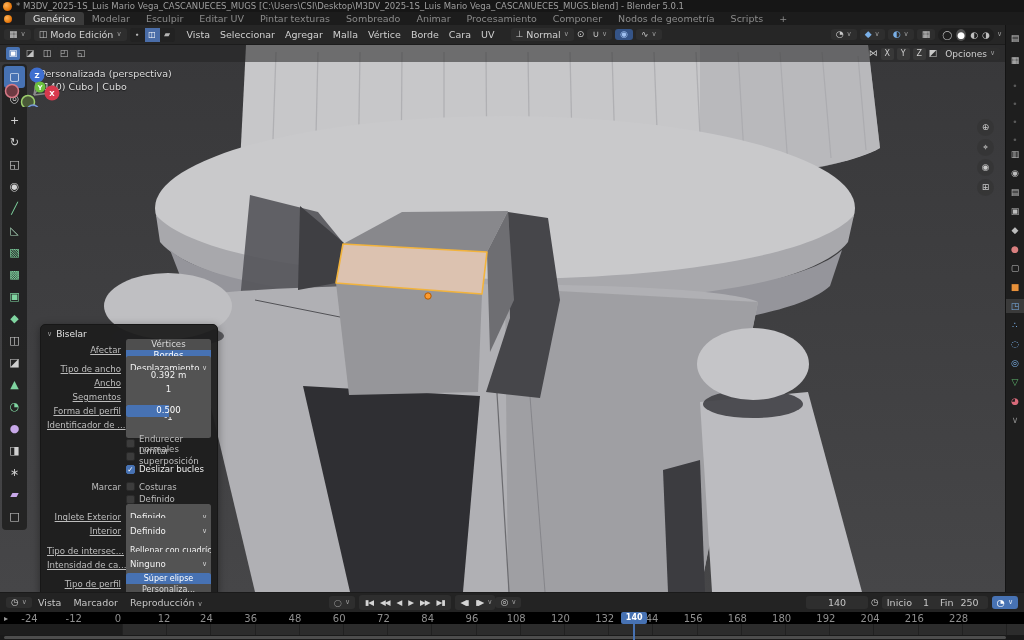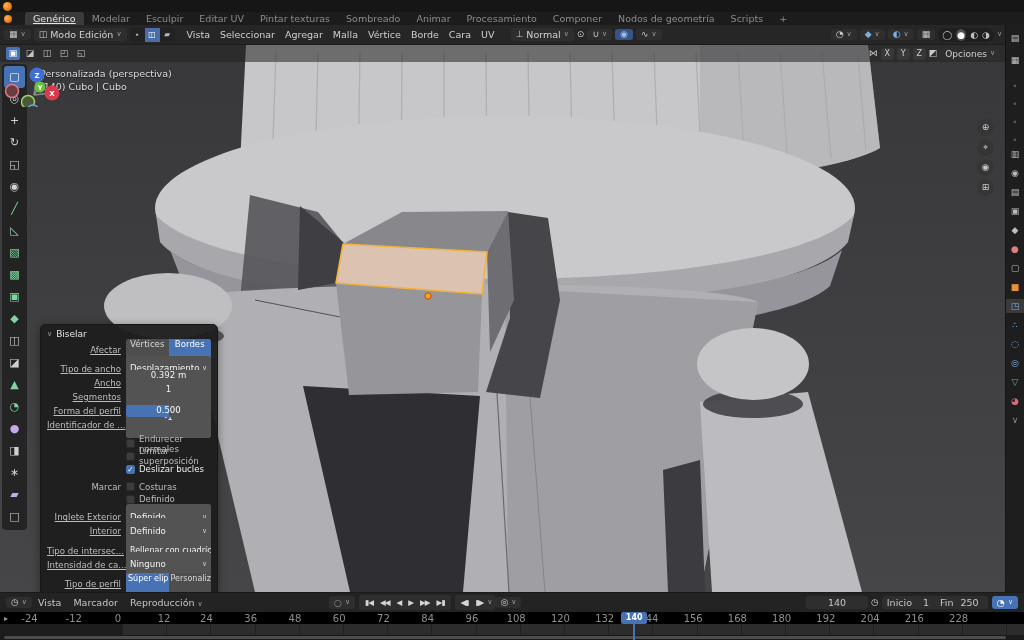--- a/index.html
+++ b/index.html
@@ -11,21 +11,21 @@
     align-items:center;gap:4px;padding-left:3px;font-size:8.5px;color:#9f9f9f;white-space:nowrap;}
   .blogo{width:9px;height:9px;border-radius:50%;background:radial-gradient(circle at 35% 35%,#ffb35c,#e87d0d 60%,#c33d0d);flex:0 0 auto;}
   
   .menubar{position:absolute;top:12px;left:0;right:0;height:13px;background:#1c1c1c;display:flex;
     align-items:center;font-size:9.5px;color:#c2c2c2;white-space:nowrap;}
   .menubar .blogo{margin:0 3px 0 4px;width:8px;height:8px;}
   .menus{display:flex;}
   .menus .menu-item{padding:0 7px;line-height:13px;}
   .workspaces{display:flex;margin-left:10px;color:#8b8b8b;}
   .workspaces .ws{padding:0 8px;line-height:13px;border-radius:3px 3px 0 0;}
-  .workspaces .ws.active{background:#3b3b3b;color:#e4e4e4;text-decoration:underline;}
+  .workspaces .ws.active{background:#3b3b3b;color:#e4e4e4;}
   
   .vph{position:absolute;top:25px;left:0;width:1006px;height:20px;background:#262626;display:flex;
     align-items:center;font-size:9.5px;color:#d0d0d0;padding:0 4px;box-sizing:border-box;gap:3px;white-space:nowrap;border-bottom:1px solid #1c1c1c;}
   .pill{display:inline-flex;align-items:center;gap:3px;background:#2e2e2e;border-radius:3px;padding:1px 5px;}
   .chev{font-size:7px;color:#9a9a9a;line-height:1;}
   .icn{font-size:9px;line-height:1;color:#c9c9c9;}
   .selmodes{display:inline-flex;background:#222;border-radius:3px;overflow:hidden;}
   .selmodes .sm{width:15px;text-align:center;font-size:8px;line-height:14px;color:#b5b5b5;}
   .selmodes .sm.active{background:#4a6da8;color:#fff;}
   .vph .menu-item{padding:0 5px;}
@@ -57,21 +57,21 @@
     border:1px solid #171717;border-radius:5px;padding:4px 6px 6px 6px;box-sizing:border-box;
     font-size:8.6px;color:#c9c9c9;box-shadow:0 2px 8px rgba(0,0,0,.4);}
   .bhead{display:flex;align-items:center;gap:4px;color:#e3e3e3;font-size:9px;margin-bottom:4px;}
   .prow{display:flex;align-items:center;height:13.6px;margin-bottom:0.5px;}
   .prow .lbl{width:74px;text-align:right;padding-right:5px;color:#bdbdbd;white-space:nowrap;overflow:hidden;flex:0 0 auto;text-decoration:underline;}
   .prow .ctl{flex:1;min-width:0;}
   .field,.selectc{background:#535353;border-radius:2.5px;height:26px;line-height:11.5px;color:#f2f2f2;}
   .field{text-align:center;}
   .selectc{display:flex;align-items:center;justify-content:space-between;padding:0 4px;white-space:nowrap;overflow:hidden;}
   .selectc .chev{color:#cfcfcf;}
-  .toggle2{display:flex;border-radius:2.5px;overflow:hidden;height:21px;line-height:11.5px;}
+  .toggle2{display:flex;border-radius:2.5px;overflow:hidden;height:21px;line-height:11.5px;flex-direction:column;}
   .toggle2 .tbtn{flex:1;text-align:center;background:#4e4e4e;color:#dadada;white-space:nowrap;overflow:hidden;padding:0 2px;}
   .toggle2 .tbtn.active{background:#4772b3;color:#fff;}
   .sliderc{position:relative;background:#535353;border-radius:2.5px;height:11.5px;overflow:hidden;}
   .sliderc .sfill{position:absolute;top:0;left:0;bottom:0;background:#4772b3;}
   .sliderc .sval{position:relative;display:block;text-align:center;line-height:11.5px;color:#fff;}
   .cbrow{display:flex;align-items:center;height:12.6px;}
   .cbrow .lbl{width:74px;text-align:right;padding-right:5px;color:#bdbdbd;flex:0 0 auto;white-space:nowrap;}
   .cbox{width:9px;height:9px;border-radius:2px;background:#3c3c3c;border:1px solid #2a2a2a;box-sizing:border-box;
     margin-right:4px;flex:0 0 auto;font-size:7.5px;line-height:7px;text-align:center;color:#fff;}
   .cbox.checked{background:#4772b3;border-color:#4772b3;}
@@ -98,20 +98,21 @@
   .scrollbar .thumb{position:absolute;top:1px;left:4px;right:18px;height:3px;background:#4d4d4d;border-radius:2px;}
   .expand-arrow{position:absolute;left:4px;top:614px;font-size:8px;color:#9a9a9a;}
 </style>
 </head>
 <body>
 
 <div id="app">
 
   <div class="titlebar">
     <span class="blogo"></span>
+    <span>* M3DV_2025-1S_Luis Mario Vega_CASCANUECES_MUGS [C:\Users\CSI\Desktop\M3DV_2025-1S_Luis Mario Vega_CASCANUECES_MUGS.blend] - Blender 5.0.1</span>
   </div>
 
   <div class="menubar">
     <span class="blogo"></span>
     <nav class="workspaces" id="workspace-tabs">
         <span class="ws active">Genérico</span>
         <span class="ws">Modelar</span>
         <span class="ws">Esculpir</span>
         <span class="ws">Editar UV</span>
         <span class="ws">Pintar texturas</span>

